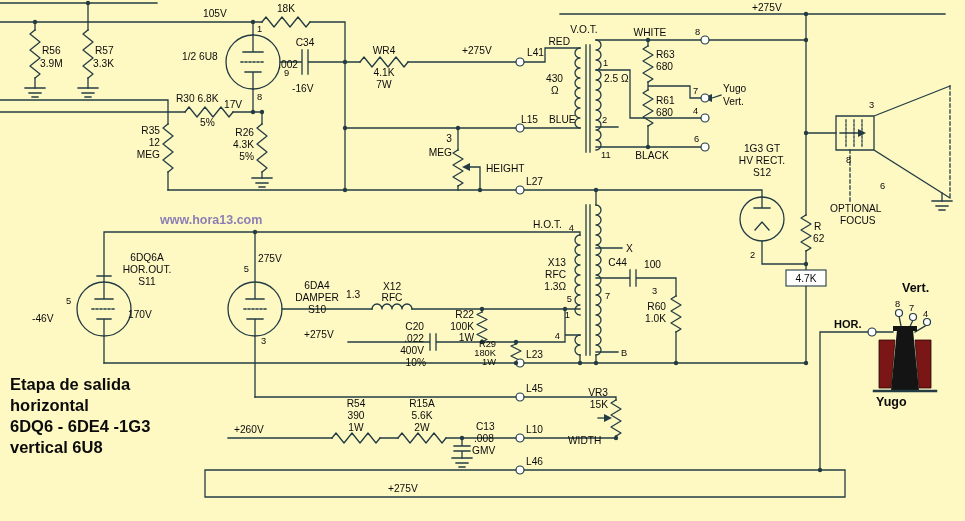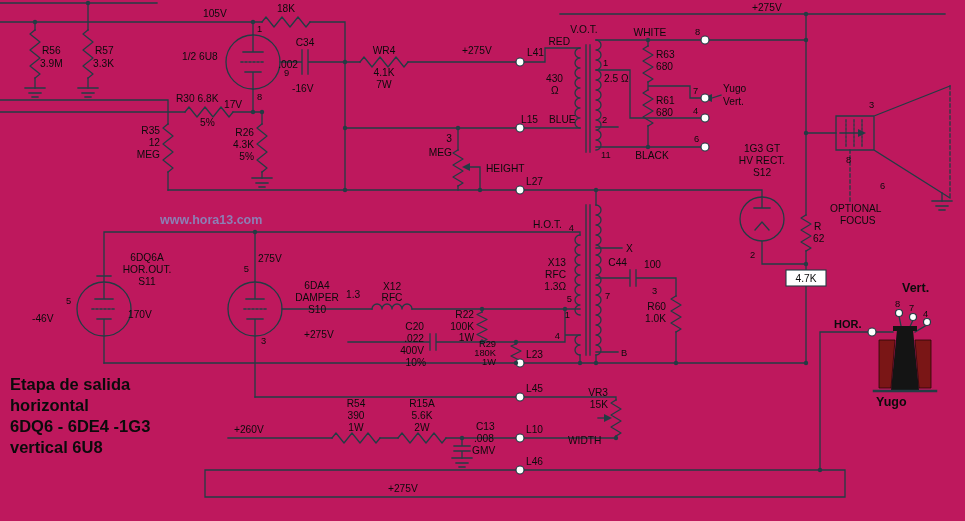--- a/index.html
+++ b/index.html
@@ -1,16 +1,16 @@
 <!DOCTYPE html>
 <html><head>
 <meta charset="utf-8">
 <style>
   html,body{margin:0;padding:0;background:#e8e8e8;}
-  .stage{position:relative;width:965px;height:521px;background:#be185d;overflow:hidden;}
+  .stage{position:relative;width:965px;height:521px;background:#fef9c3;overflow:hidden;}
   svg{position:absolute;left:0;top:0;}
   svg text{fill:#0b0b0b;font-family:"Liberation Sans","DejaVu Sans",sans-serif;}
   .lbl{font-size:10.2px;}
   .pin{font-size:9.3px;}
   .wm{font-size:12.5px;font-weight:bold;fill:#8d7fb5;}
   .bold12{font-size:12.5px;font-weight:bold;}
   .bold11{font-size:11px;font-weight:bold;}
   .title{font-size:16.5px;font-weight:bold;}
   .mid{text-anchor:middle;}
   .end{text-anchor:end;}

